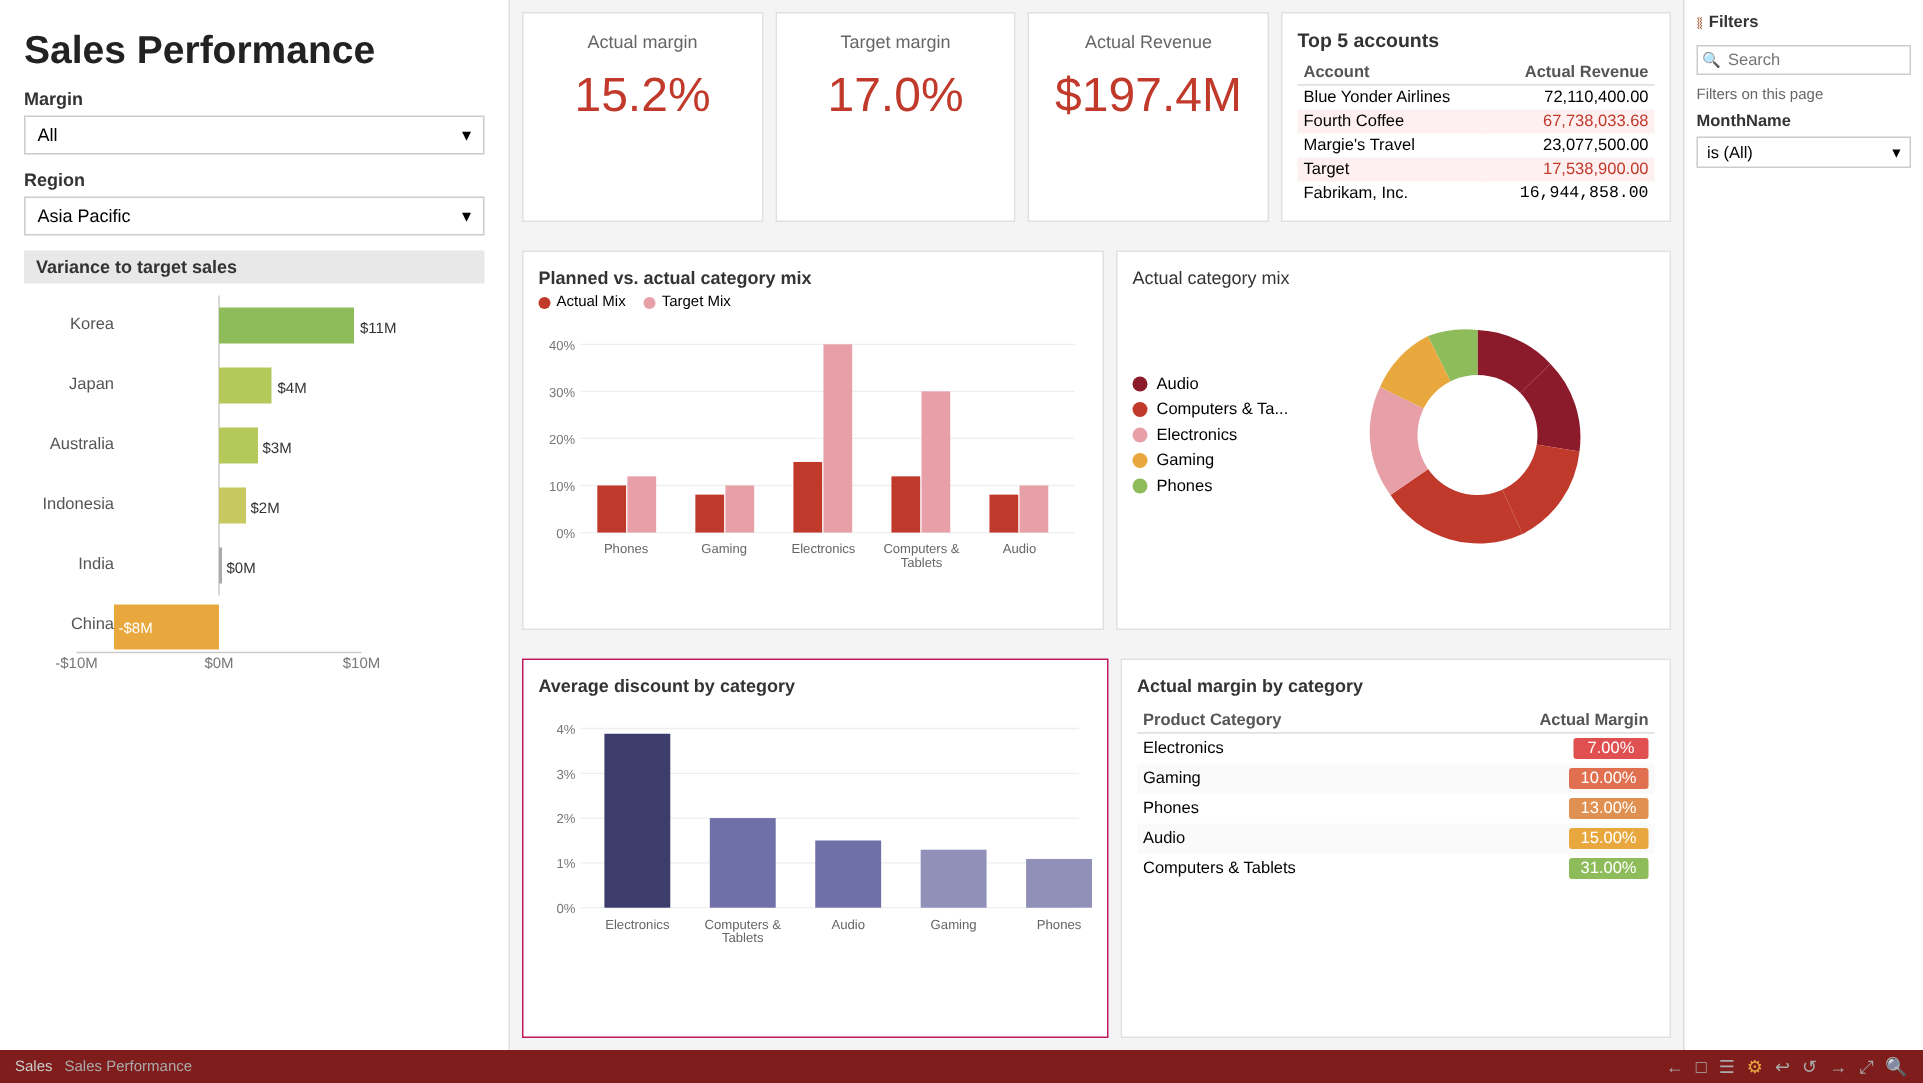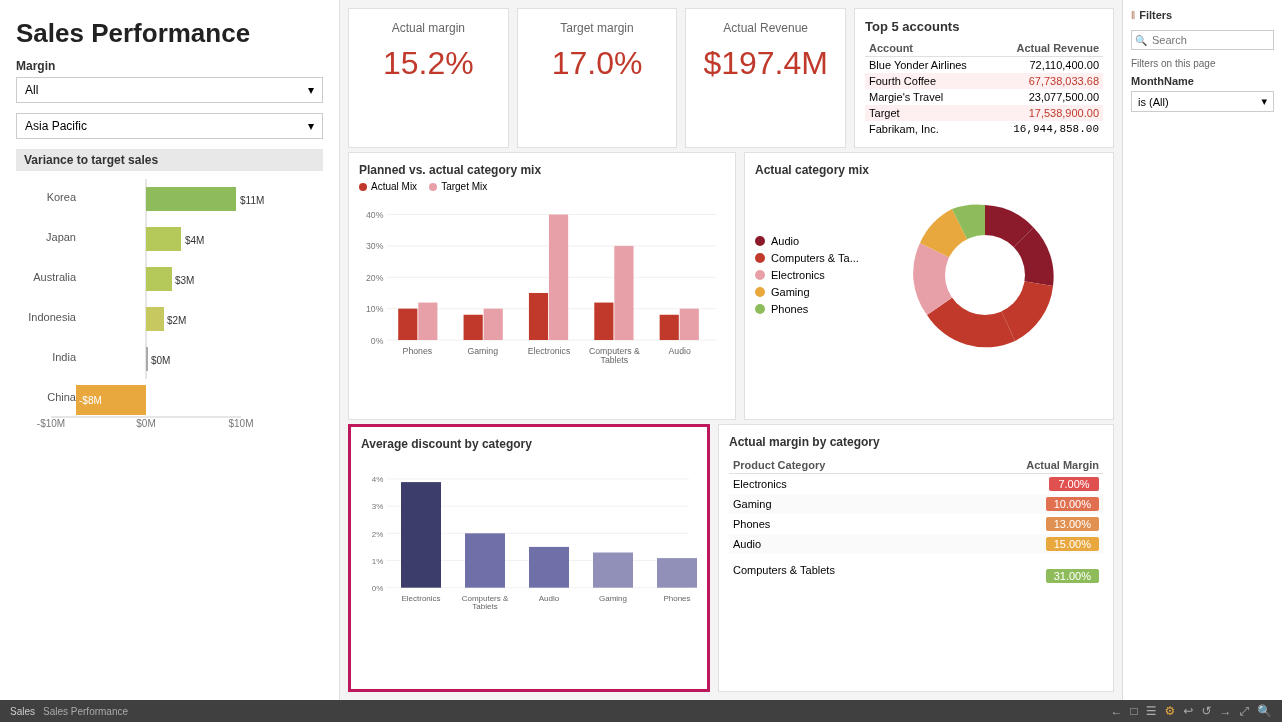--- a/index.html
+++ b/index.html
@@ -17,20 +17,21 @@
 
       <div>
         <div style="font-size:12px; font-weight:600; color:#333; margin-bottom:4px;">Margin</div>
         <div style="border:1px solid #ccc; padding:5px 8px; font-size:12px; display:flex; justify-content:space-between; align-items:center; cursor:pointer; background:#fff;">
           <span>All</span>
           <span>▾</span>
         </div>
       </div>
 
       <div>
+        <div style="font-size:12px; font-weight:600; color:#333; margin-bottom:4px;">Region</div>
         <div style="border:1px solid #ccc; padding:5px 8px; font-size:12px; display:flex; justify-content:space-between; align-items:center; cursor:pointer; background:#fff;">
           <span>Asia Pacific</span>
           <span>▾</span>
         </div>
       </div>
 
       <div>
         <div style="font-size:12px; font-weight:600; color:#333; background:#e8e8e8; padding:4px 8px; margin-bottom:8px;">Variance to target sales</div>
 
         
@@ -63,21 +64,21 @@
           <text x="63" y="225" font-size="10" fill="#fff">-$8M</text>
 
           <text x="35" y="248" text-anchor="middle" font-size="10" fill="#777">-$10M</text>
           <text x="130" y="248" text-anchor="middle" font-size="10" fill="#777">$0M</text>
           <text x="225" y="248" text-anchor="middle" font-size="10" fill="#777">$10M</text>
           <line x1="35" y1="238" x2="225" y2="238" stroke="#ccc" stroke-width="1"></line>
         </svg>
       </div>
     </div>
 
-    <div style="flex:1; display:flex; flex-direction:column; padding:8px; gap:4px; overflow:hidden; background:#f4f4f4;">
+    <div style="flex:1; display:flex; flex-direction:column; padding:8px; gap:19px; overflow:hidden; background:#f4f4f4;">
 
       <div style="display:flex; gap:8px;">
 
         <div style="flex:1; background:#fff; border:1px solid #e0e0e0; padding:12px; text-align:center;">
           <div style="font-size:12px; color:#666; margin-bottom:10px;">Actual margin</div>
           <div style="font-size:32px; font-weight:300; color:#c0392b;">15.2%</div>
         </div>
         <div style="flex:1; background:#fff; border:1px solid #e0e0e0; padding:12px; text-align:center;">
           <div style="font-size:12px; color:#666; margin-bottom:10px;">Target margin</div>
           <div style="font-size:32px; font-weight:300; color:#c0392b;">17.0%</div>
@@ -168,21 +169,21 @@
             <text x="67" y="168" font-size="10" fill="#666" text-anchor="middle">Phones</text>
             <text x="142" y="168" font-size="10" fill="#666" text-anchor="middle">Gaming</text>
             <text x="218" y="168" font-size="10" fill="#666" text-anchor="middle">Electronics</text>
             <text x="293" y="168" font-size="10" fill="#666" text-anchor="middle">Computers &amp;</text>
             <text x="293" y="178" font-size="10" fill="#666" text-anchor="middle">Tablets</text>
             <text x="368" y="168" font-size="10" fill="#666" text-anchor="middle">Audio</text>
           </svg>
         </div>
 
         <div style="width:370px; background:#fff; border:1px solid #e0e0e0; padding:10px;">
-          <div style="font-size:12px; font-weight:700; color:#333; margin-bottom:8px;">Actual category mix</div>
+          <div style="font-size:12px; font-weight:400; color:#333; margin-bottom:8px;">Actual category mix</div>
           <div style="display:flex; align-items:center; gap:10px;">
 
             <div style="display:flex; flex-direction:column; gap:5px; font-size:11px; min-width:120px;">
               <div style="display:flex; align-items:center; gap:6px;">
                 <div style="width:10px; height:10px; border-radius:50%; background:#8b1a2a;"></div>
                 <span>Audio</span>
               </div>
               <div style="display:flex; align-items:center; gap:6px;">
                 <div style="width:10px; height:10px; border-radius:50%; background:#c0392b;"></div>
                 <span>Computers &amp; Ta...</span>
@@ -216,21 +217,21 @@
               <path d="M100,90 L67,24 A70,70 0 0,1 100,20 Z" fill="#8fbc5a"></path>
 
               <circle cx="100" cy="90" r="40" fill="white"></circle>
             </svg>
           </div>
         </div>
       </div>
 
       <div style="display:flex; gap:8px; flex:1;">
 
-        <div style="flex:1; background:#fff; border:3px solid #be185d; padding:10px;">
+        <div style="flex:1; background:#fff; border:1px solid #be185d; padding:10px;">
           <div style="font-size:12px; font-weight:600; color:#333; margin-bottom:4px;">Average discount by category</div>
           <svg width="100%" height="175" viewBox="0 0 420 175">
 
             <text x="28" y="12" font-size="10" fill="#777" text-anchor="end">4%</text>
             <text x="28" y="46" font-size="10" fill="#777" text-anchor="end">3%</text>
             <text x="28" y="80" font-size="10" fill="#777" text-anchor="end">2%</text>
             <text x="28" y="114" font-size="10" fill="#777" text-anchor="end">1%</text>
             <text x="28" y="148" font-size="10" fill="#777" text-anchor="end">0%</text>
 
             <line x1="32" y1="8" x2="410" y2="8" stroke="#eee" stroke-width="1"></line>
@@ -251,21 +252,21 @@
 
             <text x="75" y="160" font-size="10" fill="#666" text-anchor="middle">Electronics</text>
             <text x="155" y="160" font-size="10" fill="#666" text-anchor="middle">Computers &amp;</text>
             <text x="155" y="170" font-size="10" fill="#666" text-anchor="middle">Tablets</text>
             <text x="235" y="160" font-size="10" fill="#666" text-anchor="middle">Audio</text>
             <text x="315" y="160" font-size="10" fill="#666" text-anchor="middle">Gaming</text>
             <text x="395" y="160" font-size="10" fill="#666" text-anchor="middle">Phones</text>
           </svg>
         </div>
 
-        <div style="width:396px; background:#fff; border:1px solid #e0e0e0; padding:10px;">
+        <div style="width:367px; background:#fff; border:1px solid #e0e0e0; padding:10px;">
           <div style="font-size:12px; font-weight:600; color:#333; margin-bottom:8px;">Actual margin by category</div>
           <table style="width:100%; border-collapse:collapse; font-size:11px;">
             <thead>
               <tr>
                 <th style="text-align:left; color:#555; font-weight:600; padding:2px 4px; border-bottom:1px solid #e0e0e0;">Product Category</th>
                 <th style="text-align:right; color:#555; font-weight:600; padding:2px 4px; border-bottom:1px solid #e0e0e0;">Actual Margin</th>
               </tr>
             </thead>
             <tbody>
               <tr>
@@ -288,21 +289,21 @@
               </tr>
               <tr style="background:#fafafa;">
                 <td style="padding:3px 4px;">Audio</td>
                 <td style="padding:3px 4px; text-align:right;">
                   <span style="background:#e8a83e; color:#fff; padding:1px 8px; border-radius:2px; display:inline-block; min-width:50px; text-align:center;">15.00%</span>
                 </td>
               </tr>
               <tr>
                 <td style="padding:3px 4px;">Computers &amp; Tablets</td>
                 <td style="padding:3px 4px; text-align:right;">
-                  <span style="background:#8fbc5a; color:#fff; padding:1px 8px; border-radius:2px; display:inline-block; min-width:50px; text-align:center;margin-top:12px;">31.00%</span>
+                  <span style="background:#8fbc5a; color:#fff; padding:1px 8px; border-radius:2px; display:inline-block; min-width:50px; text-align:center;">31.00%</span>
                 </td>
               </tr>
             </tbody>
           </table>
         </div>
       </div>
 
     </div>
 
     <div style="width:160px; min-width:160px; background:#fff; border-left:1px solid #ddd; padding:8px; font-size:11px;">
@@ -317,21 +318,21 @@
       <div style="font-size:10px; color:#666; margin-bottom:6px;">Filters on this page</div>
       <div style="font-size:11px; font-weight:600; color:#333; margin-bottom:4px;">MonthName</div>
       <div style="border:1px solid #ccc; padding:3px 6px; font-size:11px; display:flex; justify-content:space-between; align-items:center; cursor:pointer; background:#fff;">
         <span>is (All)</span>
         <span>▾</span>
       </div>
     </div>
 
   </div>
 
-  <div style="height:22px; background:#404040; display:flex; align-items:center; justify-content:space-between; padding:0 10px;">
+  <div style="height:22px; background:#7f1d1d; display:flex; align-items:center; justify-content:space-between; padding:0 10px;">
     <div style="display:flex; align-items:center; gap:8px;">
       <span style="color:#ccc; font-size:10px;">Sales</span>
       <span style="color:#aaa; font-size:10px;">Sales Performance</span>
     </div>
     <div style="display:flex; align-items:center; gap:8px;">
       <span style="color:#aaa; font-size:12px; cursor:pointer;">←</span>
       <span style="color:#aaa; font-size:12px; cursor:pointer;">□</span>
       <span style="color:#aaa; font-size:12px; cursor:pointer;">☰</span>
       <span style="color:#e8a83e; font-size:12px; cursor:pointer;">⚙</span>
       <span style="color:#aaa; font-size:12px; cursor:pointer;">↩</span>

